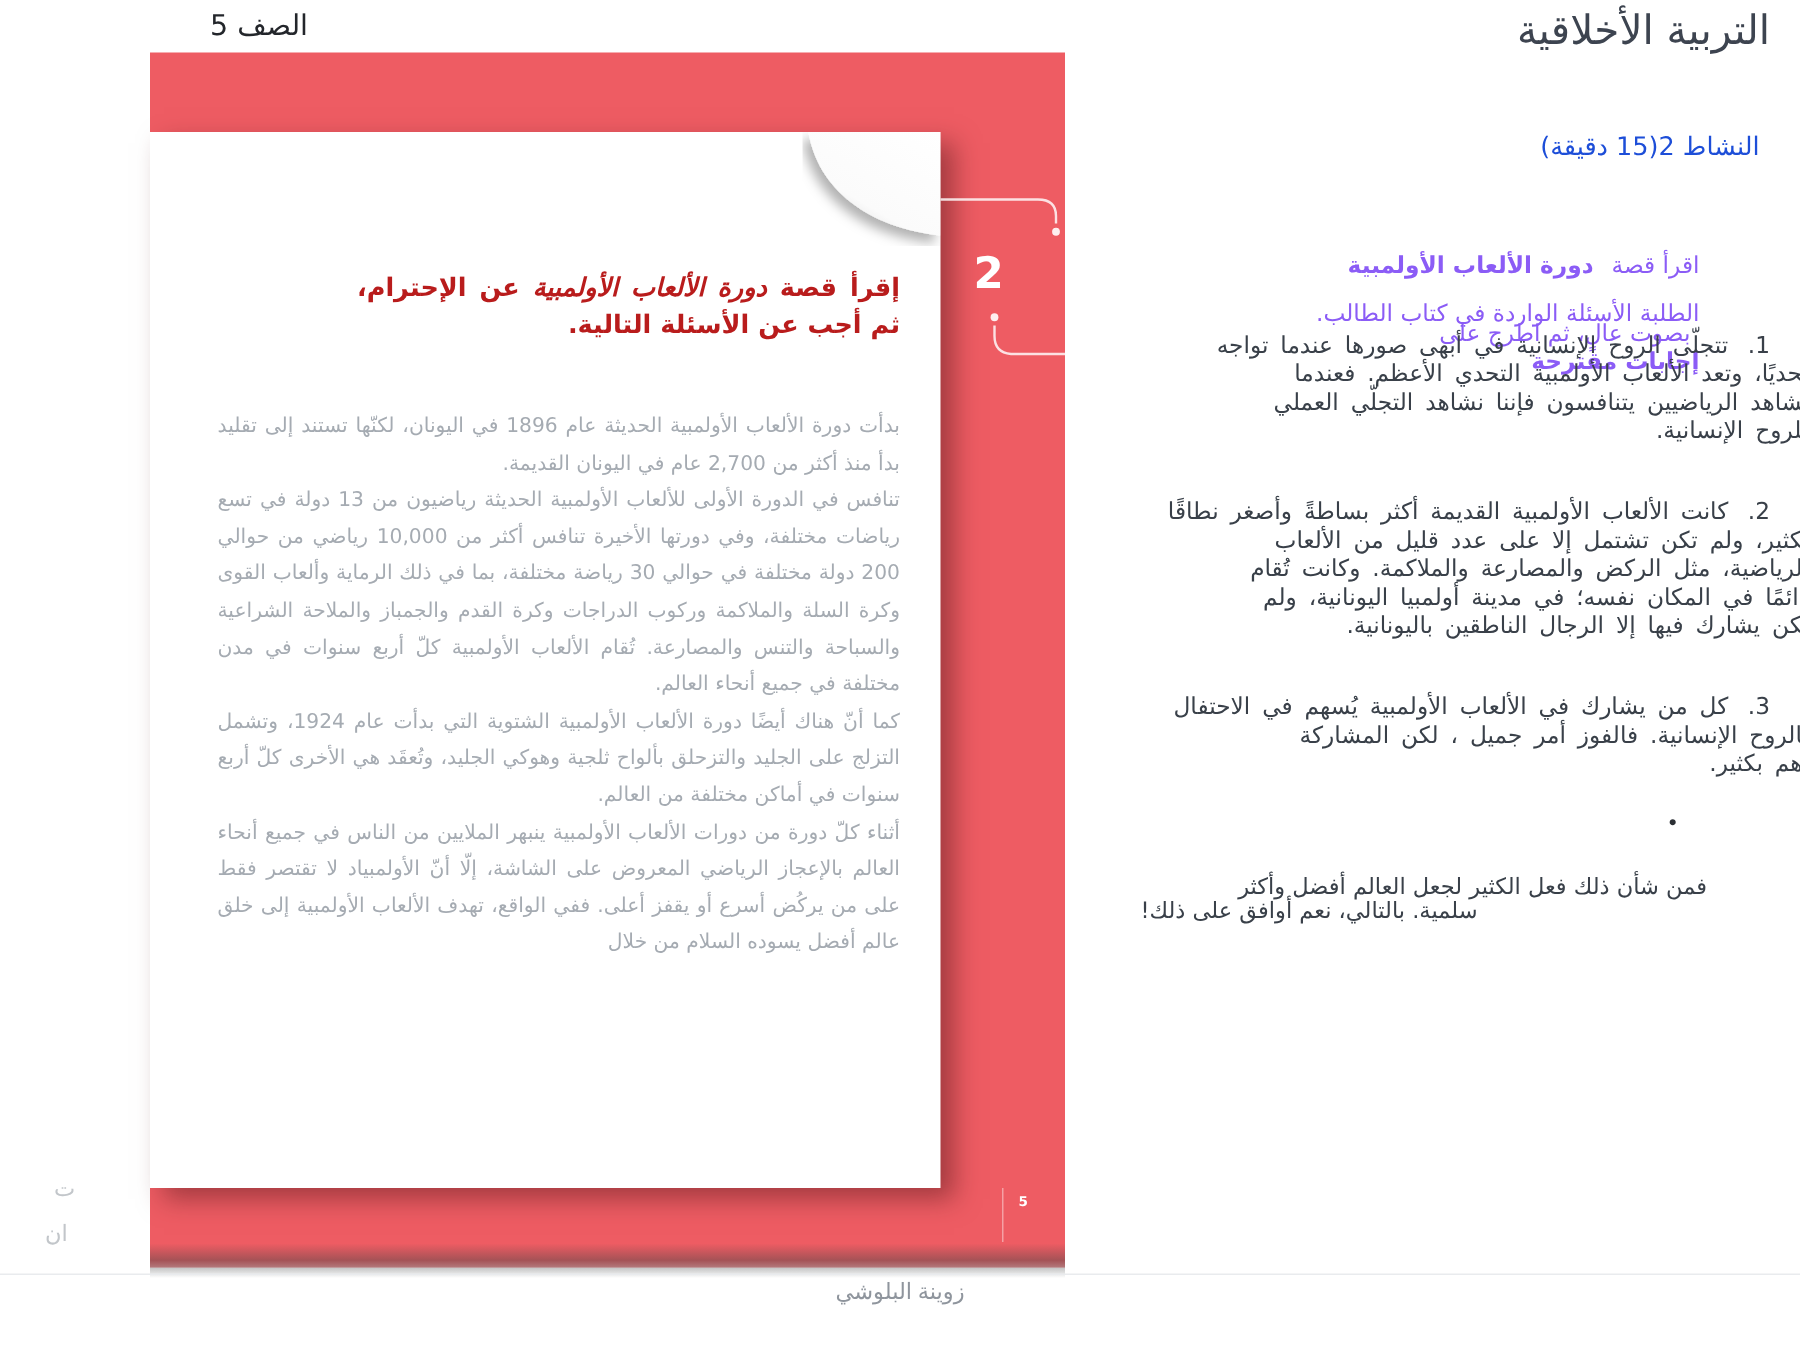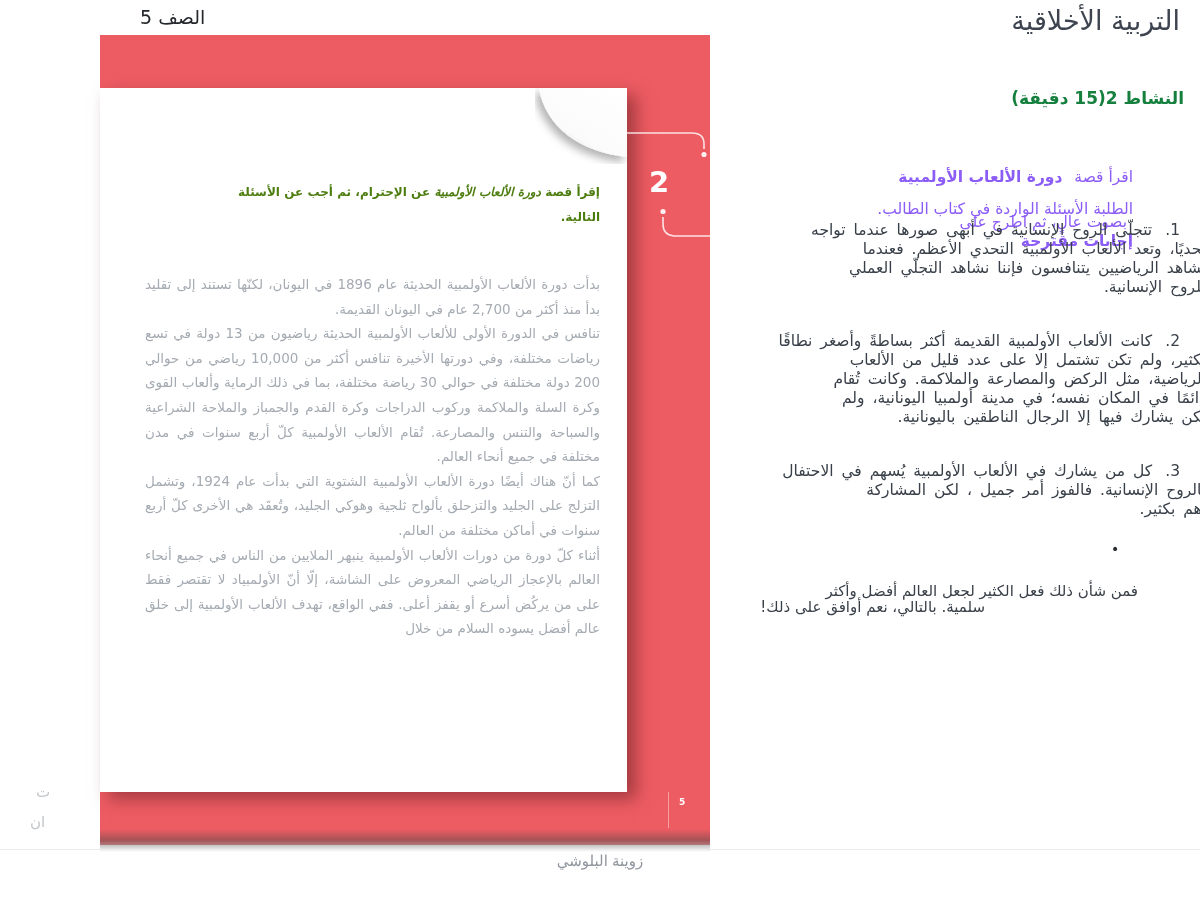--- a/index.html
+++ b/index.html
@@ -23,51 +23,51 @@
   #page{position:absolute;left:0;top:53px;width:527px;height:704px;background:#ffffff;
         box-shadow:9px 7px 16px rgba(90,25,30,0.5);overflow:hidden;}
   #curl{position:absolute;top:0;right:0;}
 
   #marker2{position:absolute;left:549px;top:130px;color:#ffffff;font-weight:bold;font-size:29px;}
   #brackets{position:absolute;left:520px;top:86px;}
   #vline{position:absolute;left:568px;top:757px;width:1px;height:36px;background:rgba(255,255,255,0.42);}
   #pagenum{position:absolute;left:579px;top:762px;font-size:9px;font-weight:bold;color:#ffffff;}
 
   .page-title{position:absolute;right:27px;top:92px;width:362px;direction:rtl;
-    font-weight:bold;font-size:12px;line-height:25px;color:#4d7c0f;
+    font-weight:bold;font-size:17px;line-height:25px;color:#b91c1c;
     text-align:justify;text-align-last:right;}
   .page-title .it{font-style:italic;}
   .story{position:absolute;left:45px;right:27px;top:184px;direction:rtl;
     font-size:13.5px;line-height:24.6px;color:#a5abb2;
     text-align:justify;text-align-last:right;}
   .story p{margin:0;}
 
   
-  #act-heading{top:88px;right:16px;direction:ltr;font-size:17px;font-weight:bold;color:#15803d;}
+  #act-heading{top:88px;right:27px;direction:ltr;font-size:17px;font-weight:normal;color:#1d4ed8;}
   #act-heading .dur{margin-left:10px;}
   .rc{font-size:15.5px;color:#8b5cf6;margin-top:44px;}
   #intro1{top:124px;right:67px;}
   #intro1 b{margin-right:7px;}
   #ovA{top:156px;right:67px;}
   #ovB{top:169px;right:73px;}
   #ansLabel{top:188px;right:67px;font-weight:bold;}
 
   #answers{top:221px;right:-6px;width:512px;direction:rtl;font-size:15.5px;
     line-height:19px;color:#394049;word-spacing:3px;}
   .answer-item{margin-bottom:35px;}
   .answer-line{text-align:right;white-space:nowrap;}
   .answer-line.first{padding-right:26px;}
   .answer-line .num{margin-left:13px;}
 
   #bullet{left:1111px;top:541px;font-size:14px;color:#2b2f34;}
   .closing{font-size:15px;color:#394049;}
 
   #footline{left:0;top:849px;width:1200px;height:1px;background:#e9ebee;}
   #name{left:0;right:0;top:852px;text-align:center;font-size:15px;color:#8f959d;
-    font-family:Liberation Sans, sans-serif;}
+    font-family:Liberation Serif, serif;}
 
   .stray{color:#c2c6ca;font-size:15px;}
 </style>
 </head>
 <body>
 
 <div id="stage">
 
   <div id="grade" class="abs rtl nowrap">الصف 5</div>
   <div id="subject" class="abs rtl nowrap">التربية الأخلاقية</div>

